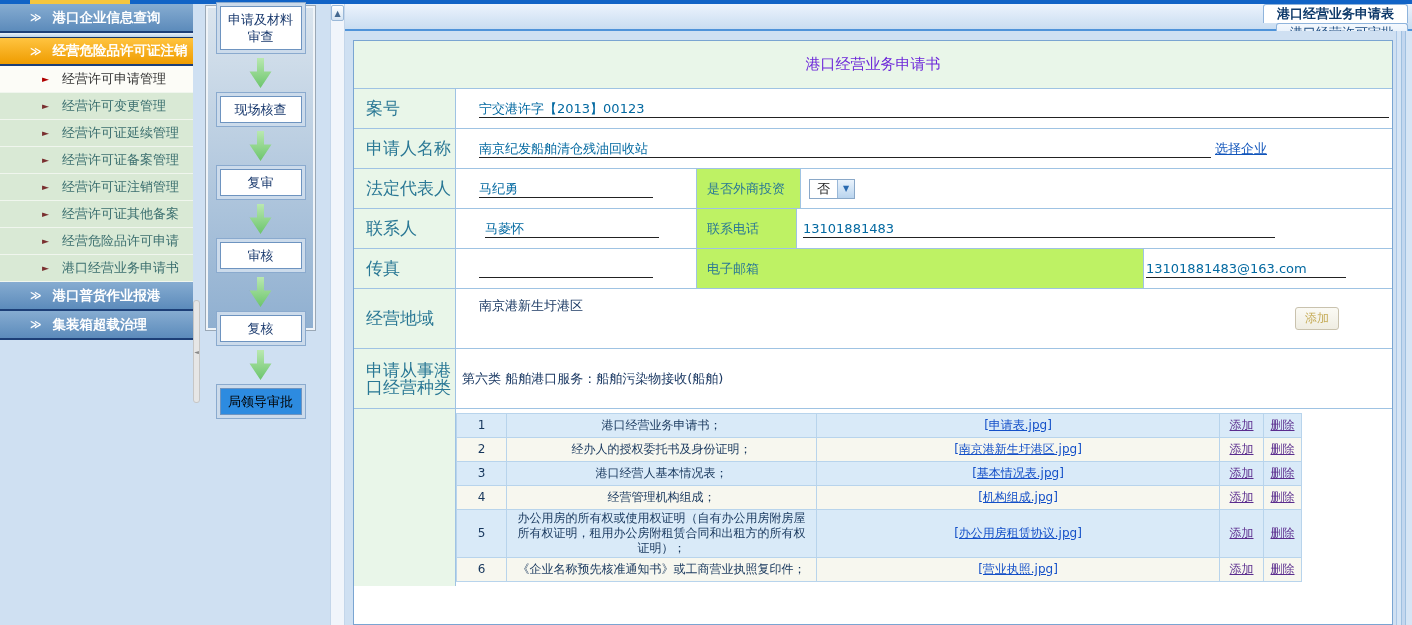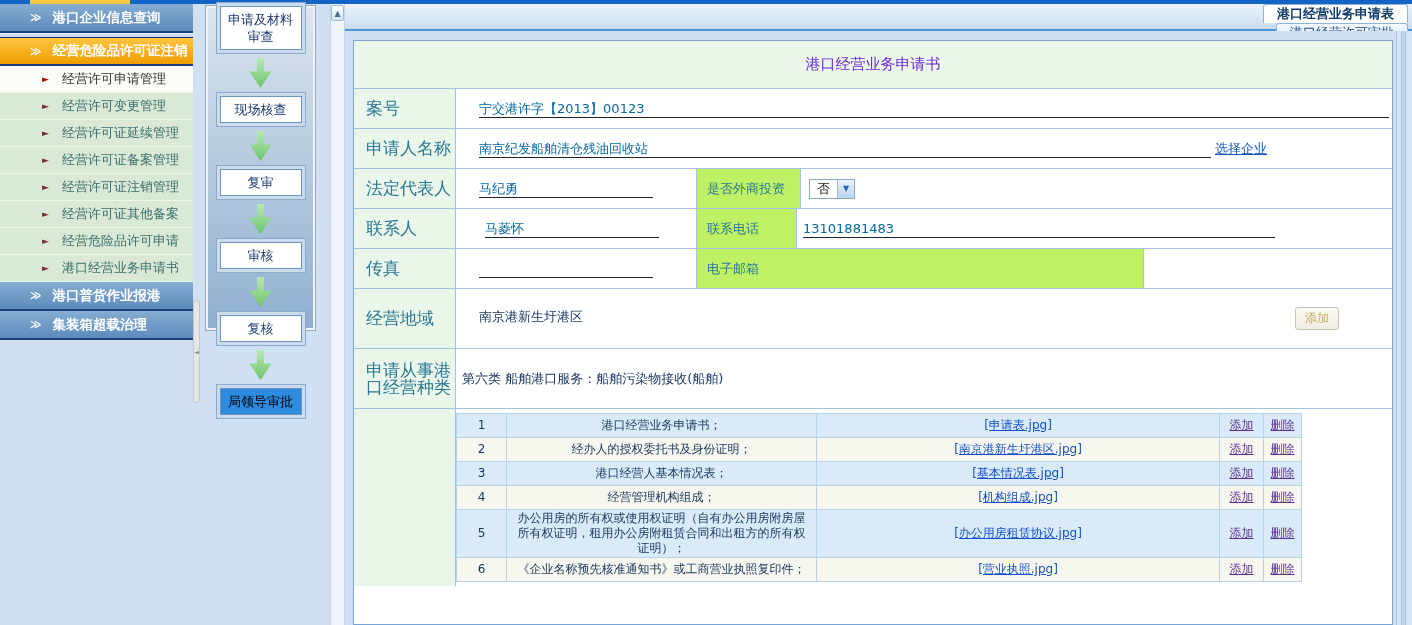--- a/index.html
+++ b/index.html
@@ -245,25 +245,28 @@
           <span class="uline" style="margin-left:6px; width:472px;">13101881483</span>
         </div>
       </div>
 
       <div class="frow h40">
         <div class="flabel">传真</div>
         <div class="fvalue" style="flex:0 0 240px;">
           <span class="uline" style="margin-left:23px; width:174px;"></span>
         </div>
         <div class="glabel" style="width:448px;">电子邮箱</div>
+        <div class="fvalue">
+          <span class="uline" style="margin-left:2px; width:200px;">13101881483@163.com</span>
+        </div>
       </div>
 
       <div class="frow h60">
         <div class="flabel">经营地域</div>
-        <div class="fvalue" style="align-items:flex-start; padding-top:19px;">
+        <div class="fvalue" style="align-items:flex-start; padding-top:8px;">
           <span style="margin-left:23px;">南京港新生圩港区</span>
         </div>
         <button class="add-btn">添加</button>
       </div>
 
       <div class="frow h60">
         <div class="flabel">申请从事港口经营种类</div>
         <div class="fvalue">
           <span style="margin-left:6px;">第六类 船舶港口服务：船舶污染物接收(船舶)</span>
         </div>

